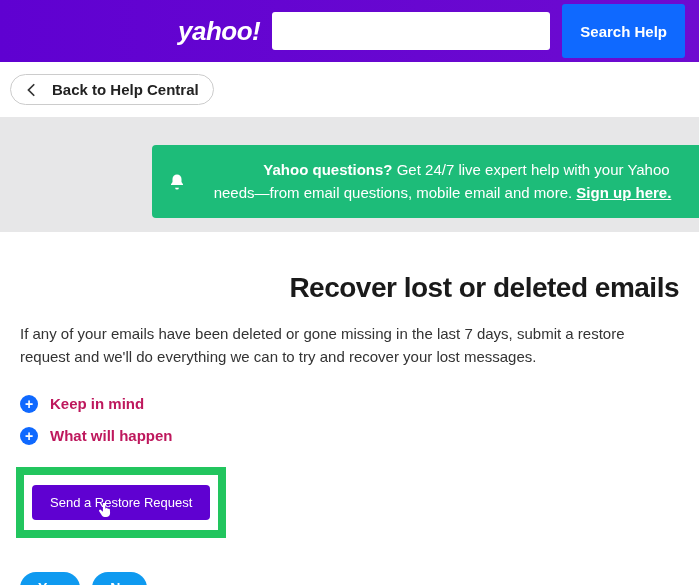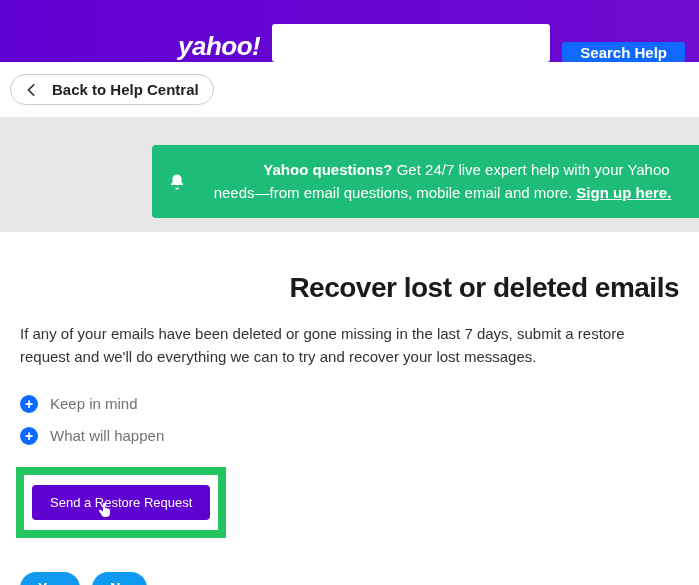--- a/index.html
+++ b/index.html
@@ -1,34 +1,34 @@
 <!DOCTYPE html>
 <html><head>
   <meta charset="utf-8">
   <style>
     * { box-sizing: border-box; margin: 0; padding: 0; }
     body { font-family: -apple-system, BlinkMacSystemFont, "Segoe UI", Helvetica, Arial, sans-serif; background: #e7e7e8; width: 699px; }
-    .header { background: linear-gradient(90deg, #5f01d1, #6e0bd0); height: 62px; display: flex; align-items: flex-end; padding: 0 14px 0 178px; gap: 12px; }
+    .header { background: linear-gradient(90deg, #5f01d1, #6e0bd0); height: 62px; display: flex; align-items: center; padding: 0 14px 0 178px; gap: 12px; }
     .logo { color: #fff; font-size: 26px; font-weight: 800; font-style: italic; letter-spacing: -0.5px; }
     .search-input { flex: 1; height: 38px; border: none; border-radius: 3px; padding: 0 10px; font-size: 14px; background: #fff; }
-    .search-btn { height: 20px; padding: 0 18px; background: #0f69ff; color: #fff; border: none; border-radius: 3px; font-size: 15px; font-weight: 700; cursor: pointer; }
+    .search-btn { height: 54px; padding: 0 18px; background: #0f69ff; color: #fff; border: none; border-radius: 3px; font-size: 15px; font-weight: 700; cursor: pointer; }
     .back-bar { background: #fff; padding: 12px 10px 12px 10px; }
     .back-btn { display: inline-flex; align-items: center; gap: 13px; border: 1px solid #ccc; background: #fff; border-radius: 20px; padding: 6px 14px; font-size: 15px; font-weight: 600; cursor: pointer; color: #222; }
     .back-arrow { width: 14px; height: 14px; }
     .banner-wrap { padding: 28px 0 0 0; }
     .banner { margin-left: 152px; background: #1dbc79; color: #fff; border-radius: 4px 0 0 4px; padding: 14px 18px 14px 52px; font-size: 15px; line-height: 1.5; position: relative; text-align: center; }
     .banner-bell { position: absolute; left: 16px; top: 50%; transform: translateY(-50%); width: 18px; height: 18px; fill: #fff; }
     .banner strong { font-weight: 700; margin-left: 48px; }
     .banner .signup { text-decoration: underline; font-weight: 700; }
     .content { background: #fff; padding: 40px 20px 30px 20px; margin-top: 14px; }
     .page-title { font-size: 28px; font-weight: 800; color: #1a1a1a; margin-bottom: 18px; letter-spacing: -0.5px; text-align: right; }
     .intro { font-size: 15px; color: #333; line-height: 1.55; margin-bottom: 26px; max-width: 650px; }
     .exp-item { display: flex; align-items: center; gap: 12px; margin-bottom: 14px; cursor: pointer; }
     .exp-icon { width: 18px; height: 18px; border-radius: 50%; background: #0f69ff; display: flex; align-items: center; justify-content: center; color: #fff; font-size: 14px; font-weight: 700; line-height: 1; flex-shrink: 0; }
-    .exp-label { color: #737373; font-weight: 400; font-size: 15px; }
+    .exp-label { color: #be185d; font-weight: 700; font-size: 15px; }
     .restore-wrap { display: inline-block; border: 8px solid #22c55e; padding: 10px 8px; margin: 8px 0 18px -4px; }
     .restore-btn { background: #5f01d1; color: #fff; border: none; border-radius: 4px; padding: 10px 18px; font-size: 13px; font-weight: 500; cursor: pointer; position: relative; }
     .cursor-icon { width: 13px; height: 16px; fill: #fff; position: absolute; left: 66px; top: 18px; }
     .feedback { display: flex; align-items: center; gap: 12px; margin-top: 16px; }
     .feedback-q { font-size: 15px; color: #333; }
     .fb-btn { background: #0f9af0; color: #fff; border: none; border-radius: 18px; padding: 8px 18px; font-size: 14px; font-weight: 700; cursor: pointer; }
   </style>
 </head>
 <body>
 

